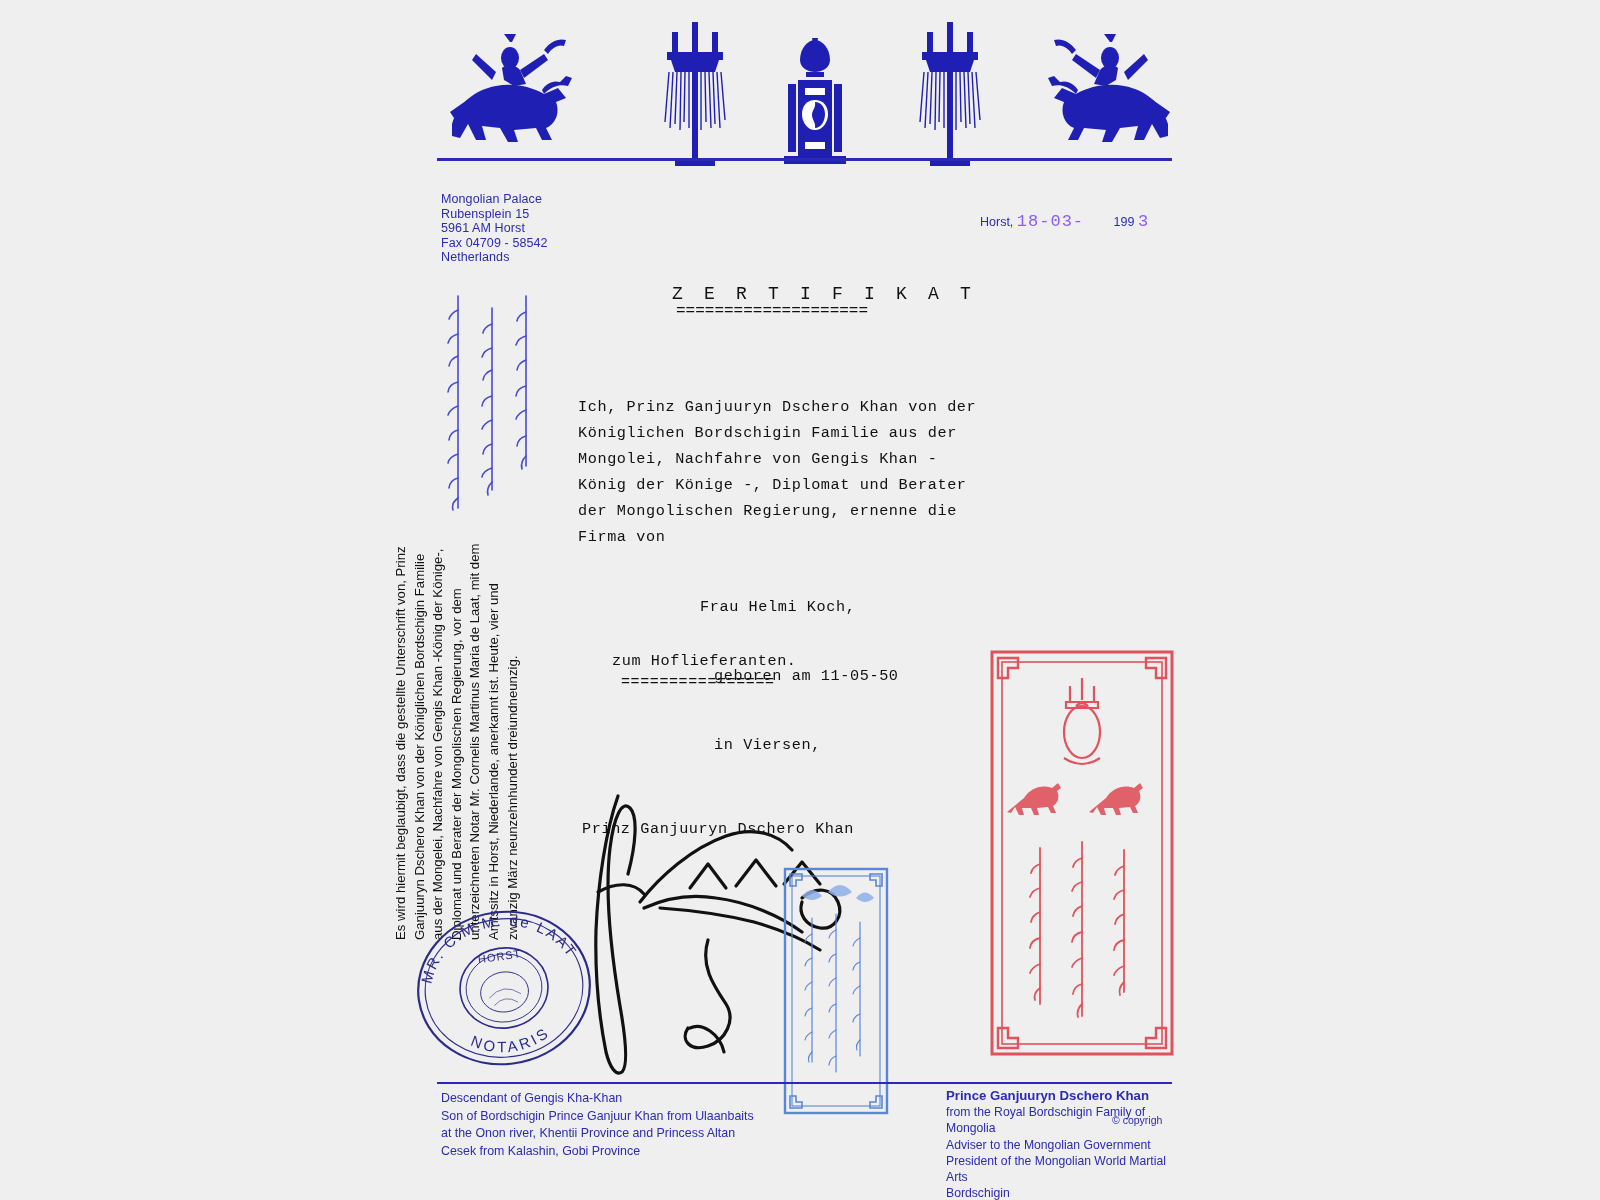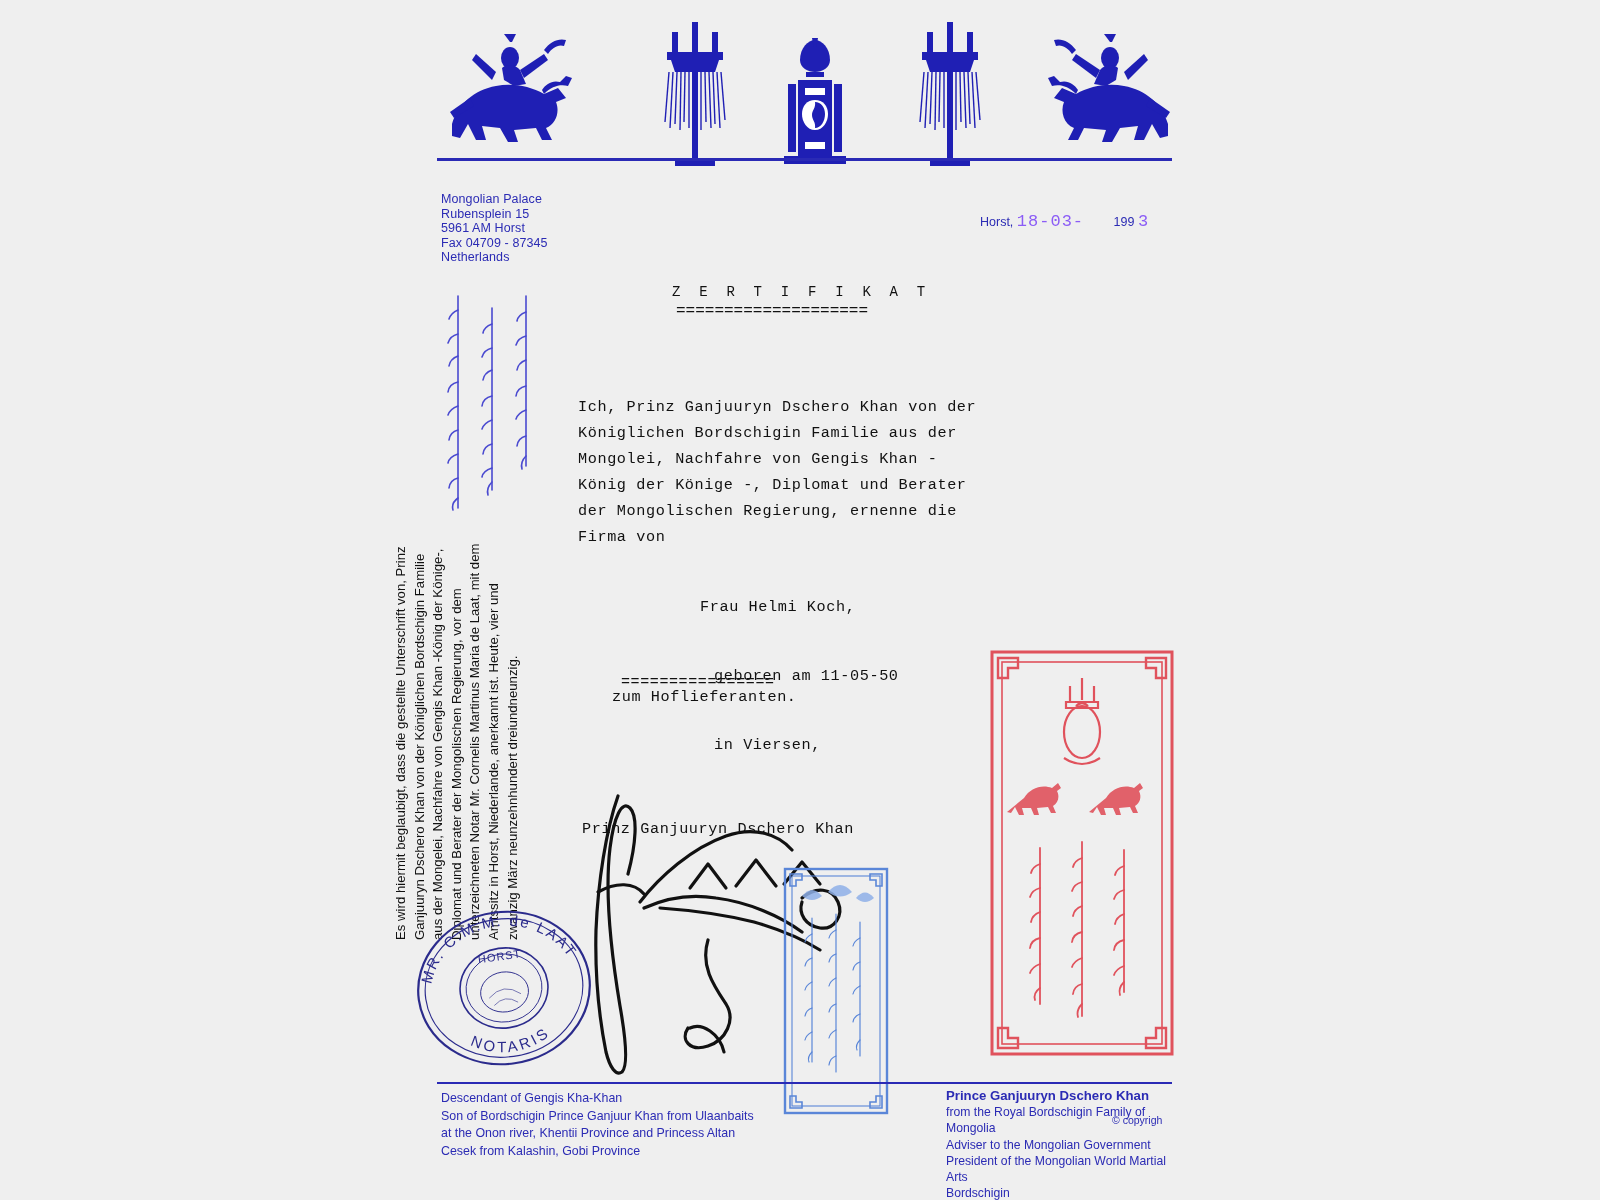--- a/index.html
+++ b/index.html
@@ -85,21 +85,21 @@
   
   .tw {
     font-family: "Liberation Mono", monospace;
     color: #111;
     letter-spacing: .6px;
   }
   .title {
     position: absolute;
     left: 672px;
     top: 284px;
-    font-size: 14px;
+    font-size: 18px;
     letter-spacing: 5.2px;
   }
   .title-underline {
     position: absolute;
     left: 676px;
     top: 302px;
     font-size: 16px;
     letter-spacing: 0px;
     color: #111;
   }
@@ -115,21 +115,21 @@
     position: absolute;
     left: 700px;
     top: 550px;
     font-size: 15.2px;
     line-height: 23px;
     white-space: pre;
   }
   .closing {
     position: absolute;
     left: 612px;
-    top: 688px;
+    top: 652px;
     font-size: 15.2px;
     white-space: pre;
   }
   .closing-underline {
     position: absolute;
     left: 621px;
     top: 674px;
     font-size: 15px;
   }
   .signer-line {
@@ -366,21 +366,21 @@
       </svg>
     </div>
   </div>
 
   <div class="rule-top"></div>
 
   <div class="sender">
     <div>Mongolian Palace</div>
     <div>Rubensplein 15</div>
     <div>5961 AM Horst</div>
-    <div>Fax 04709 - 87345</div>
+    <div>Fax 04709 - 58542</div>
     <div>Netherlands</div>
   </div>
 
   <div class="dateline">
     <span class="printed">Horst,</span>
     <span class="typed">18-03-</span>
     <span class="printed" style="margin-left:26px">199</span>
     <span class="typed">3</span>
   </div>
 

